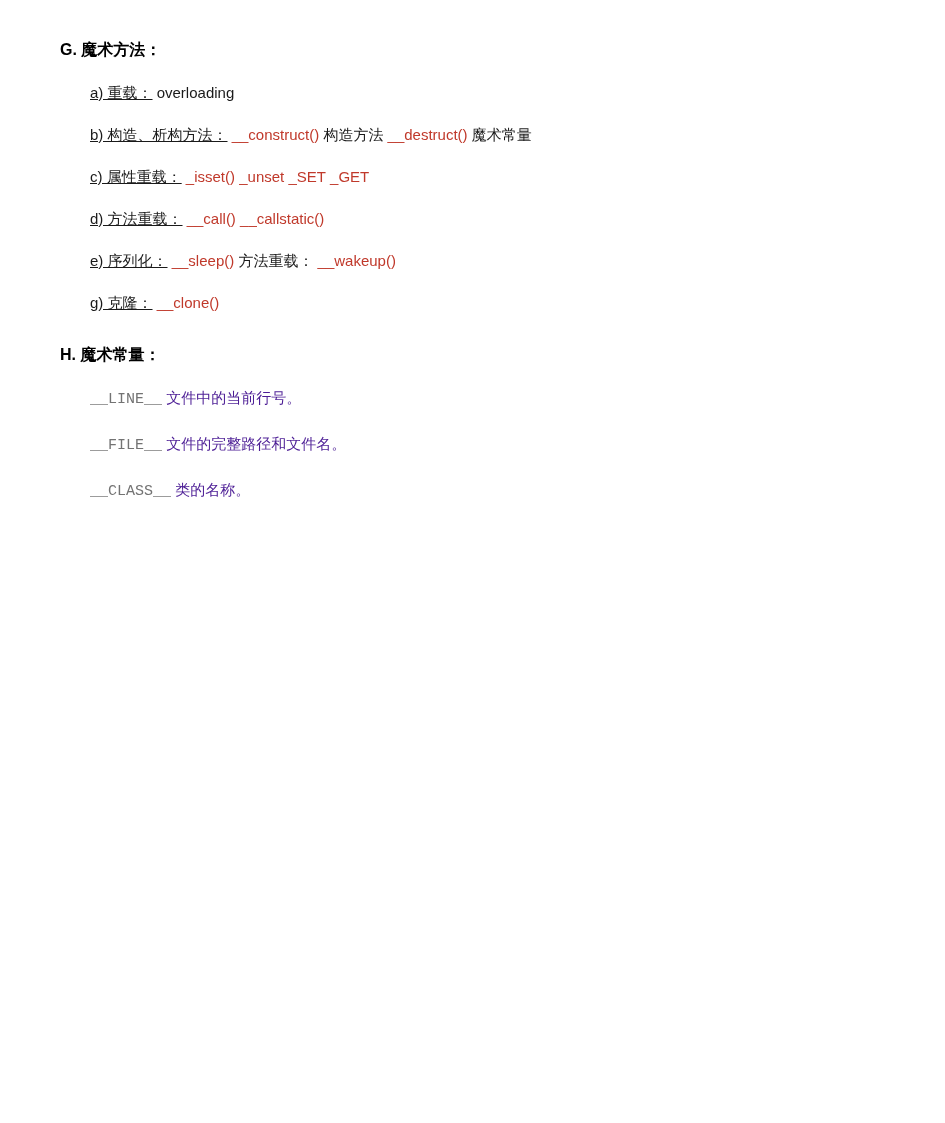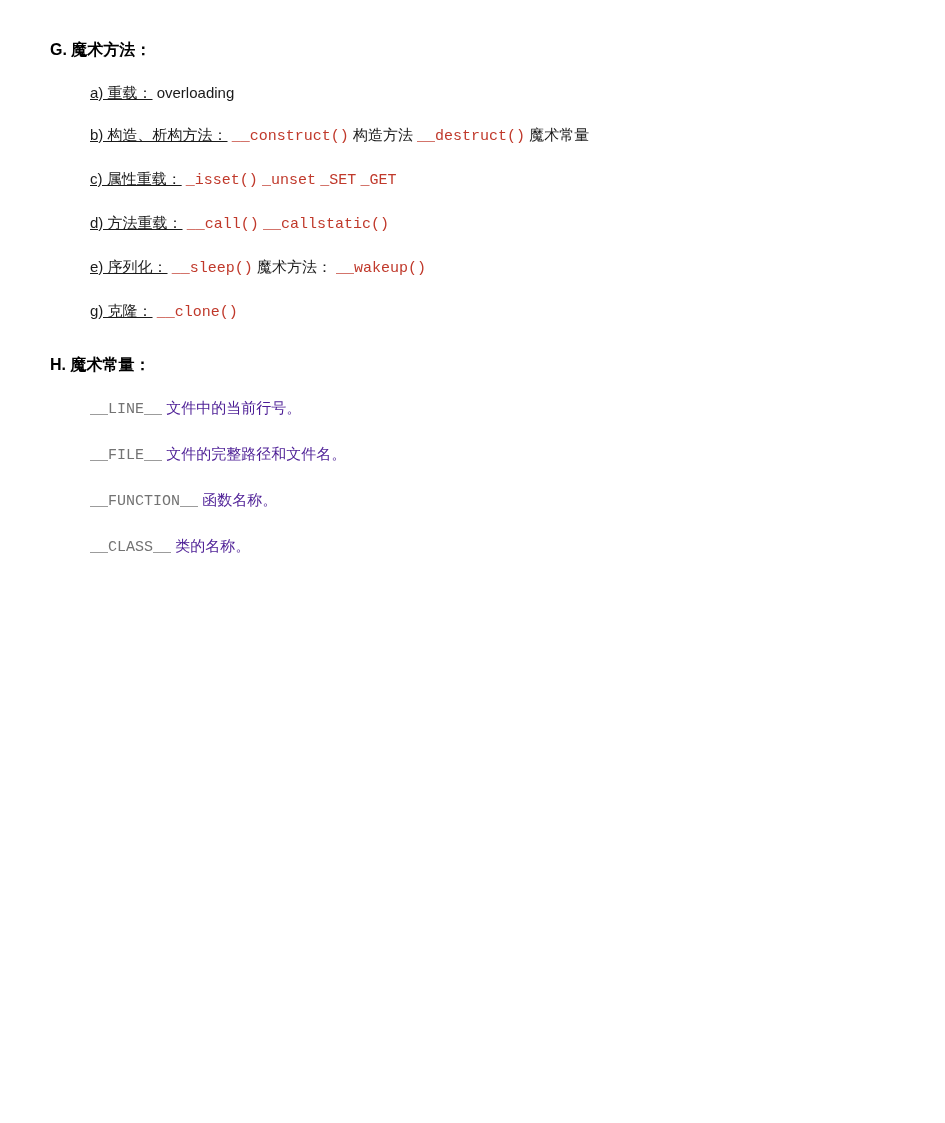--- a/index.html
+++ b/index.html
@@ -16,41 +16,42 @@
       padding: 40px 50px;
       width: 945px;
       min-height: 1123px;
     }
 
     .section-header {
       font-weight: bold;
       font-size: 16px;
       margin-bottom: 20px;
       color: #000000;
+      margin-left: 10px;
     }
 
     .section {
       margin-bottom: 30px;
     }
 
     .item {
       margin-bottom: 18px;
       padding-left: 40px;
       line-height: 1.6;
       color: #1a1a1a;
     }
 
     .item .label {
       color: #1a1a1a;
       text-decoration: underline;
     }
 
     .item .code {
       color: #c0392b;
-      font-family: Liberation Mono, monospace;
+      font-family: Liberation Sans, sans-serif;
     }
 
     .magic-constant-item {
       margin-bottom: 20px;
       padding-left: 40px;
       line-height: 1.6;
     }
 
     .magic-constant-item .const-name {
       color: #737373;
@@ -99,21 +100,21 @@
     <span class="label">d) 方法重载：</span>
     <span class="code"> __call()</span>
     <span>       </span>
     <span class="code">__callstatic()</span>
   </div>
 
   <div class="item">
     <span class="label">e) 序列化：</span>
     <span class="code"> __sleep()</span>
     <span>       </span>
-    <span>魔术方法：</span>
+    <span>方法重载：</span>
     <span class="code"> __wakeup()</span>
   </div>
 
 
   <div class="item">
     <span class="label">g) 克隆：</span>
     <span class="code"> __clone()</span>
   </div>
 </div>
 
@@ -126,22 +127,18 @@
     <span class="const-name">__LINE__</span>
     <span class="const-desc">  文件中的当前行号。</span>
   </div>
 
   <div class="magic-constant-item">
     <span class="const-name">__FILE__</span>
     <span class="const-desc">  文件的完整路径和文件名。</span>
   </div>
 
 
-  <div class="magic-constant-item">
-    <span class="const-name">__FUNCTION__</span>
-    <span class="const-desc">  函数名称。</span>
-  </div>
 
   <div class="magic-constant-item">
     <span class="const-name">__CLASS__</span>
     <span class="const-desc">   类的名称。</span>
   </div>
 </div>
 
 </body></html>

